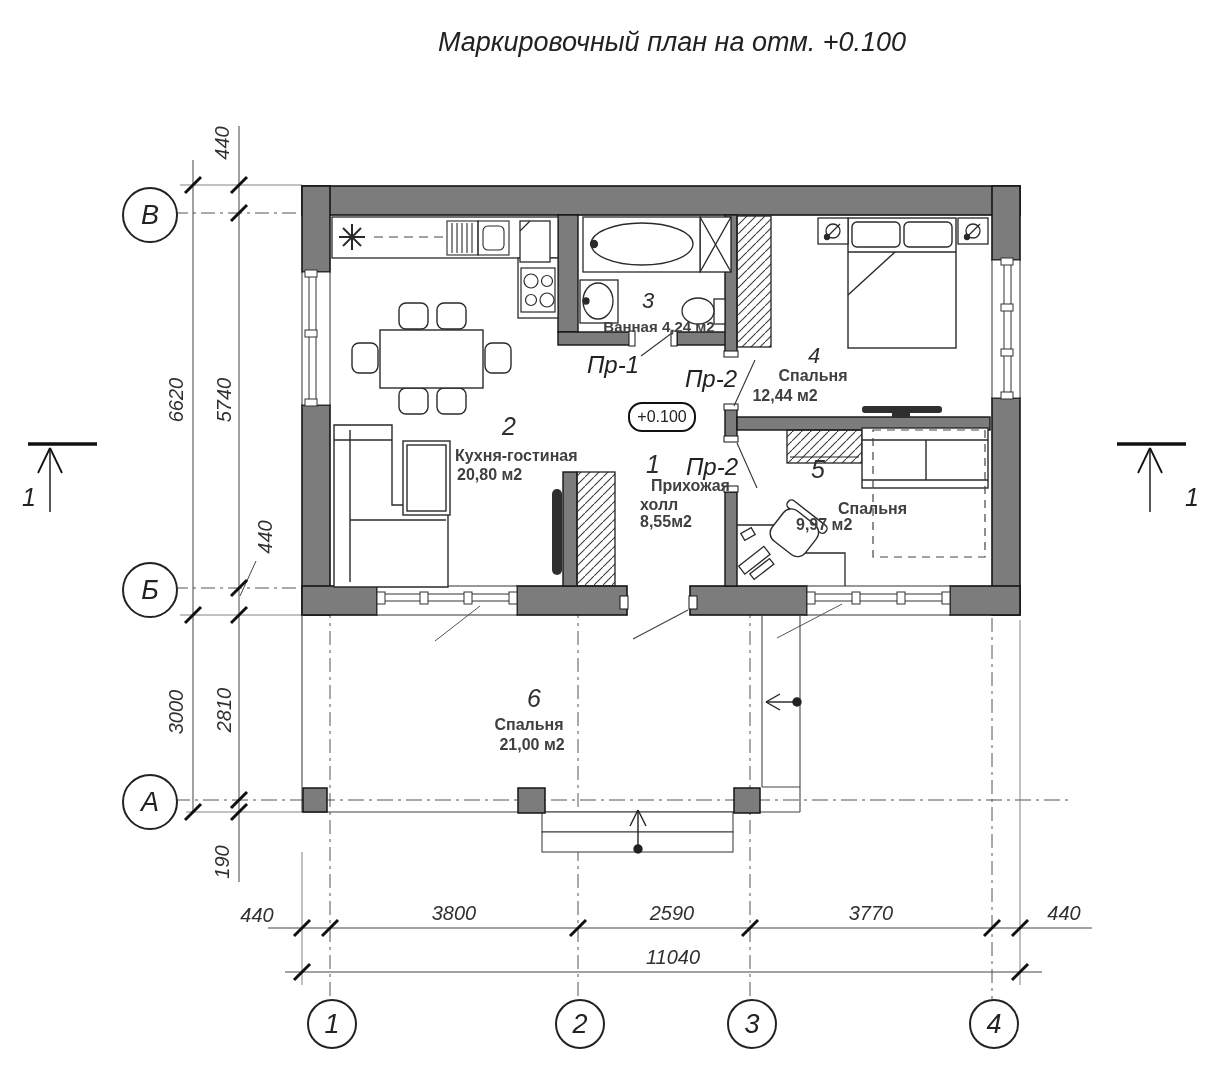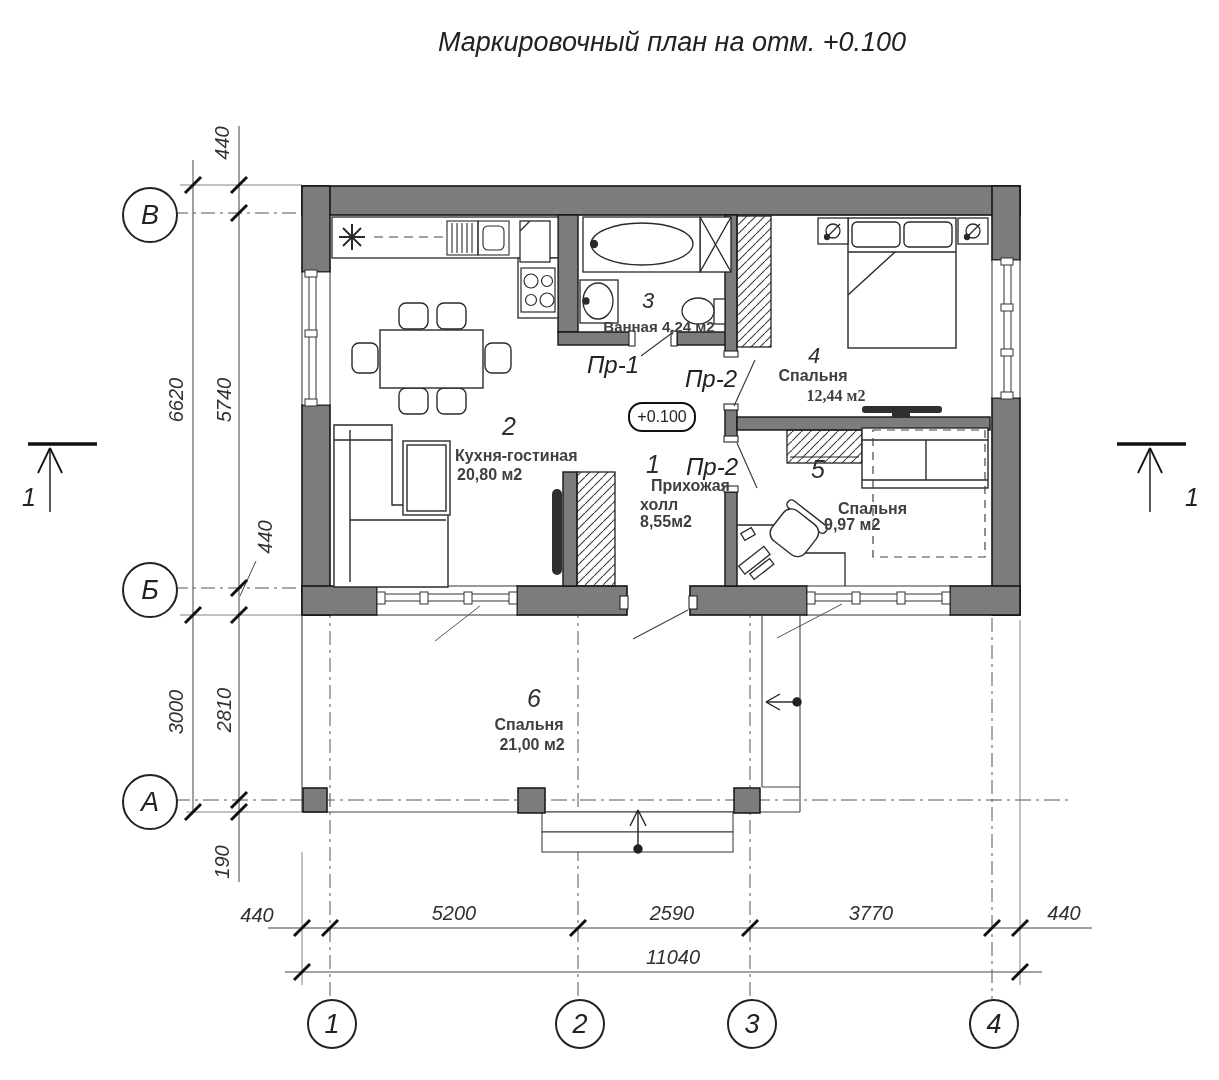--- a/index.html
+++ b/index.html
@@ -371,21 +371,21 @@
 
 <div class="txt dim rot" style="left:222px;top:143px;">440</div>
 <div class="txt dim rot" style="left:176px;top:400px;">6620</div>
 <div class="txt dim rot" style="left:224px;top:400px;">5740</div>
 <div class="txt dim rot" style="left:265px;top:537px;">440</div>
 <div class="txt dim rot" style="left:176px;top:712px;">3000</div>
 <div class="txt dim rot" style="left:224px;top:710px;">2810</div>
 <div class="txt dim rot" style="left:222px;top:862px;">190</div>
 
 <div class="txt dim c" style="left:257px;top:915px;">440</div>
-<div class="txt dim c" style="left:454px;top:913px;">5200</div>
+<div class="txt dim c" style="left:454px;top:913px;">3800</div>
 <div class="txt dim c" style="left:636px;top:913px;margin-left:36px;">2590</div>
 <div class="txt dim c" style="left:871px;top:913px;">3770</div>
 <div class="txt dim c" style="left:1064px;top:913px;">440</div>
 <div class="txt dim c" style="left:673px;top:957px;text-align:right;">11040</div>
 
 <div class="elev" style="left:628px;top:402px;width:64px;height:26px;">
       <span>+0.100</span>
     </div>
 
 <div class="txt roomnum c" style="left:653px;top:464px;">1</div>
@@ -395,25 +395,25 @@
 
 <div class="txt roomnum c" style="left:509px;top:426px;">2</div>
 <div class="txt roomname" style="left:455px;top:447px;">Кухня-гостиная</div>
 <div class="txt roomname" style="left:457px;top:466px;">20,80 м2</div>
 
 <div class="txt roomnum c" style="left:648px;top:301px;font-size:22px;">3</div>
 <div class="txt roomname c" style="left:659px;top:326px;font-size:15px;">Ванная 4,24 м2</div>
 
 <div class="txt roomnum c" style="left:814px;top:356px;font-size:22px;">4</div>
 <div class="txt roomname c" style="left:813px;top:376px;">Спальня</div>
-<div class="txt roomname c" style="left:836px;top:396px;font-family:Liberation Serif, serif;">12,44 м2</div>
+<div class="txt roomname c" style="left:785px;top:396px;">12,44 м2</div>
 
 <div class="txt roomnum c" style="left:818px;top:469px;">5</div>
 <div class="txt roomname" style="left:838px;top:500px;">Спальня</div>
-<div class="txt roomname" style="left:824px;top:516px;">9,97 м2</div>
+<div class="txt roomname" style="left:796px;top:516px;">9,97 м2</div>
 
 <div class="txt roomnum c" style="left:534px;top:698px;">6</div>
 <div class="txt roomname c" style="left:529px;top:725px;">Спальня</div>
 <div class="txt roomname c" style="left:532px;top:745px;">21,00 м2</div>
 
 <div class="txt prlbl c" style="left:613px;top:365px;">Пр-1</div>
 <div class="txt prlbl c" style="left:711px;top:379px;">Пр-2</div>
 <div class="txt prlbl c" style="left:712px;top:467px;">Пр-2</div>
 
 <div class="txt seclbl c" style="left:29px;top:497px;">1</div>

